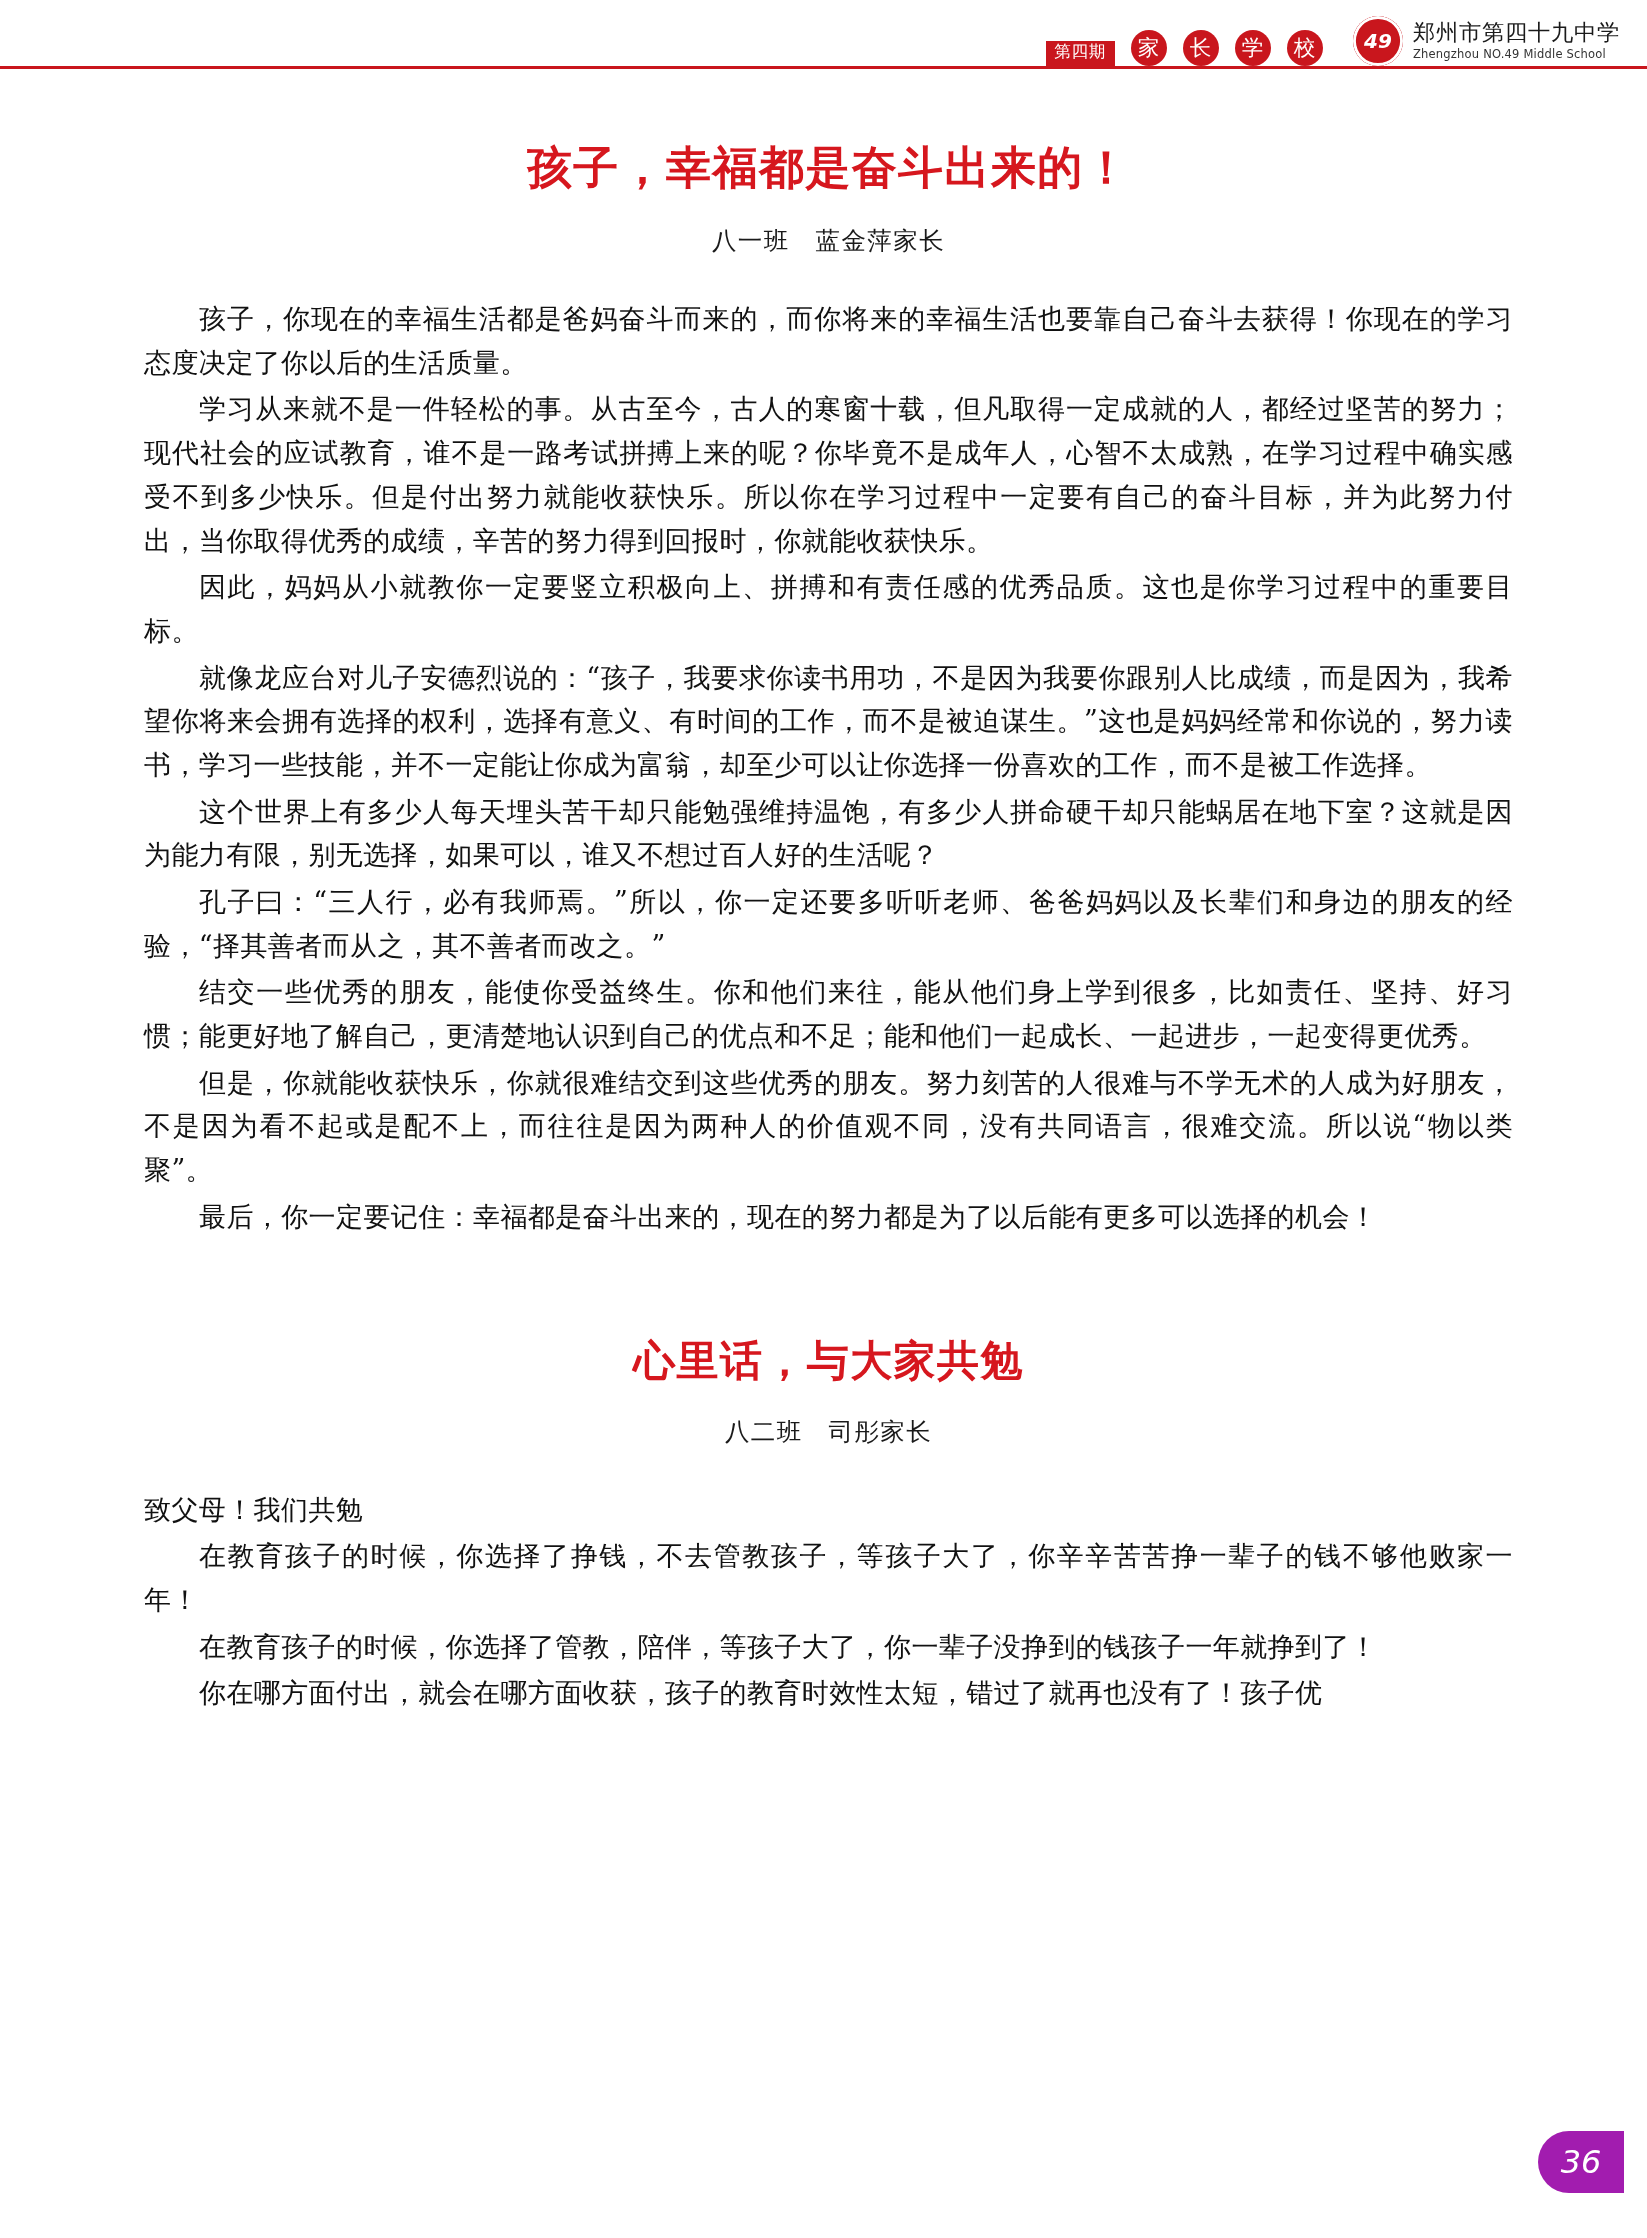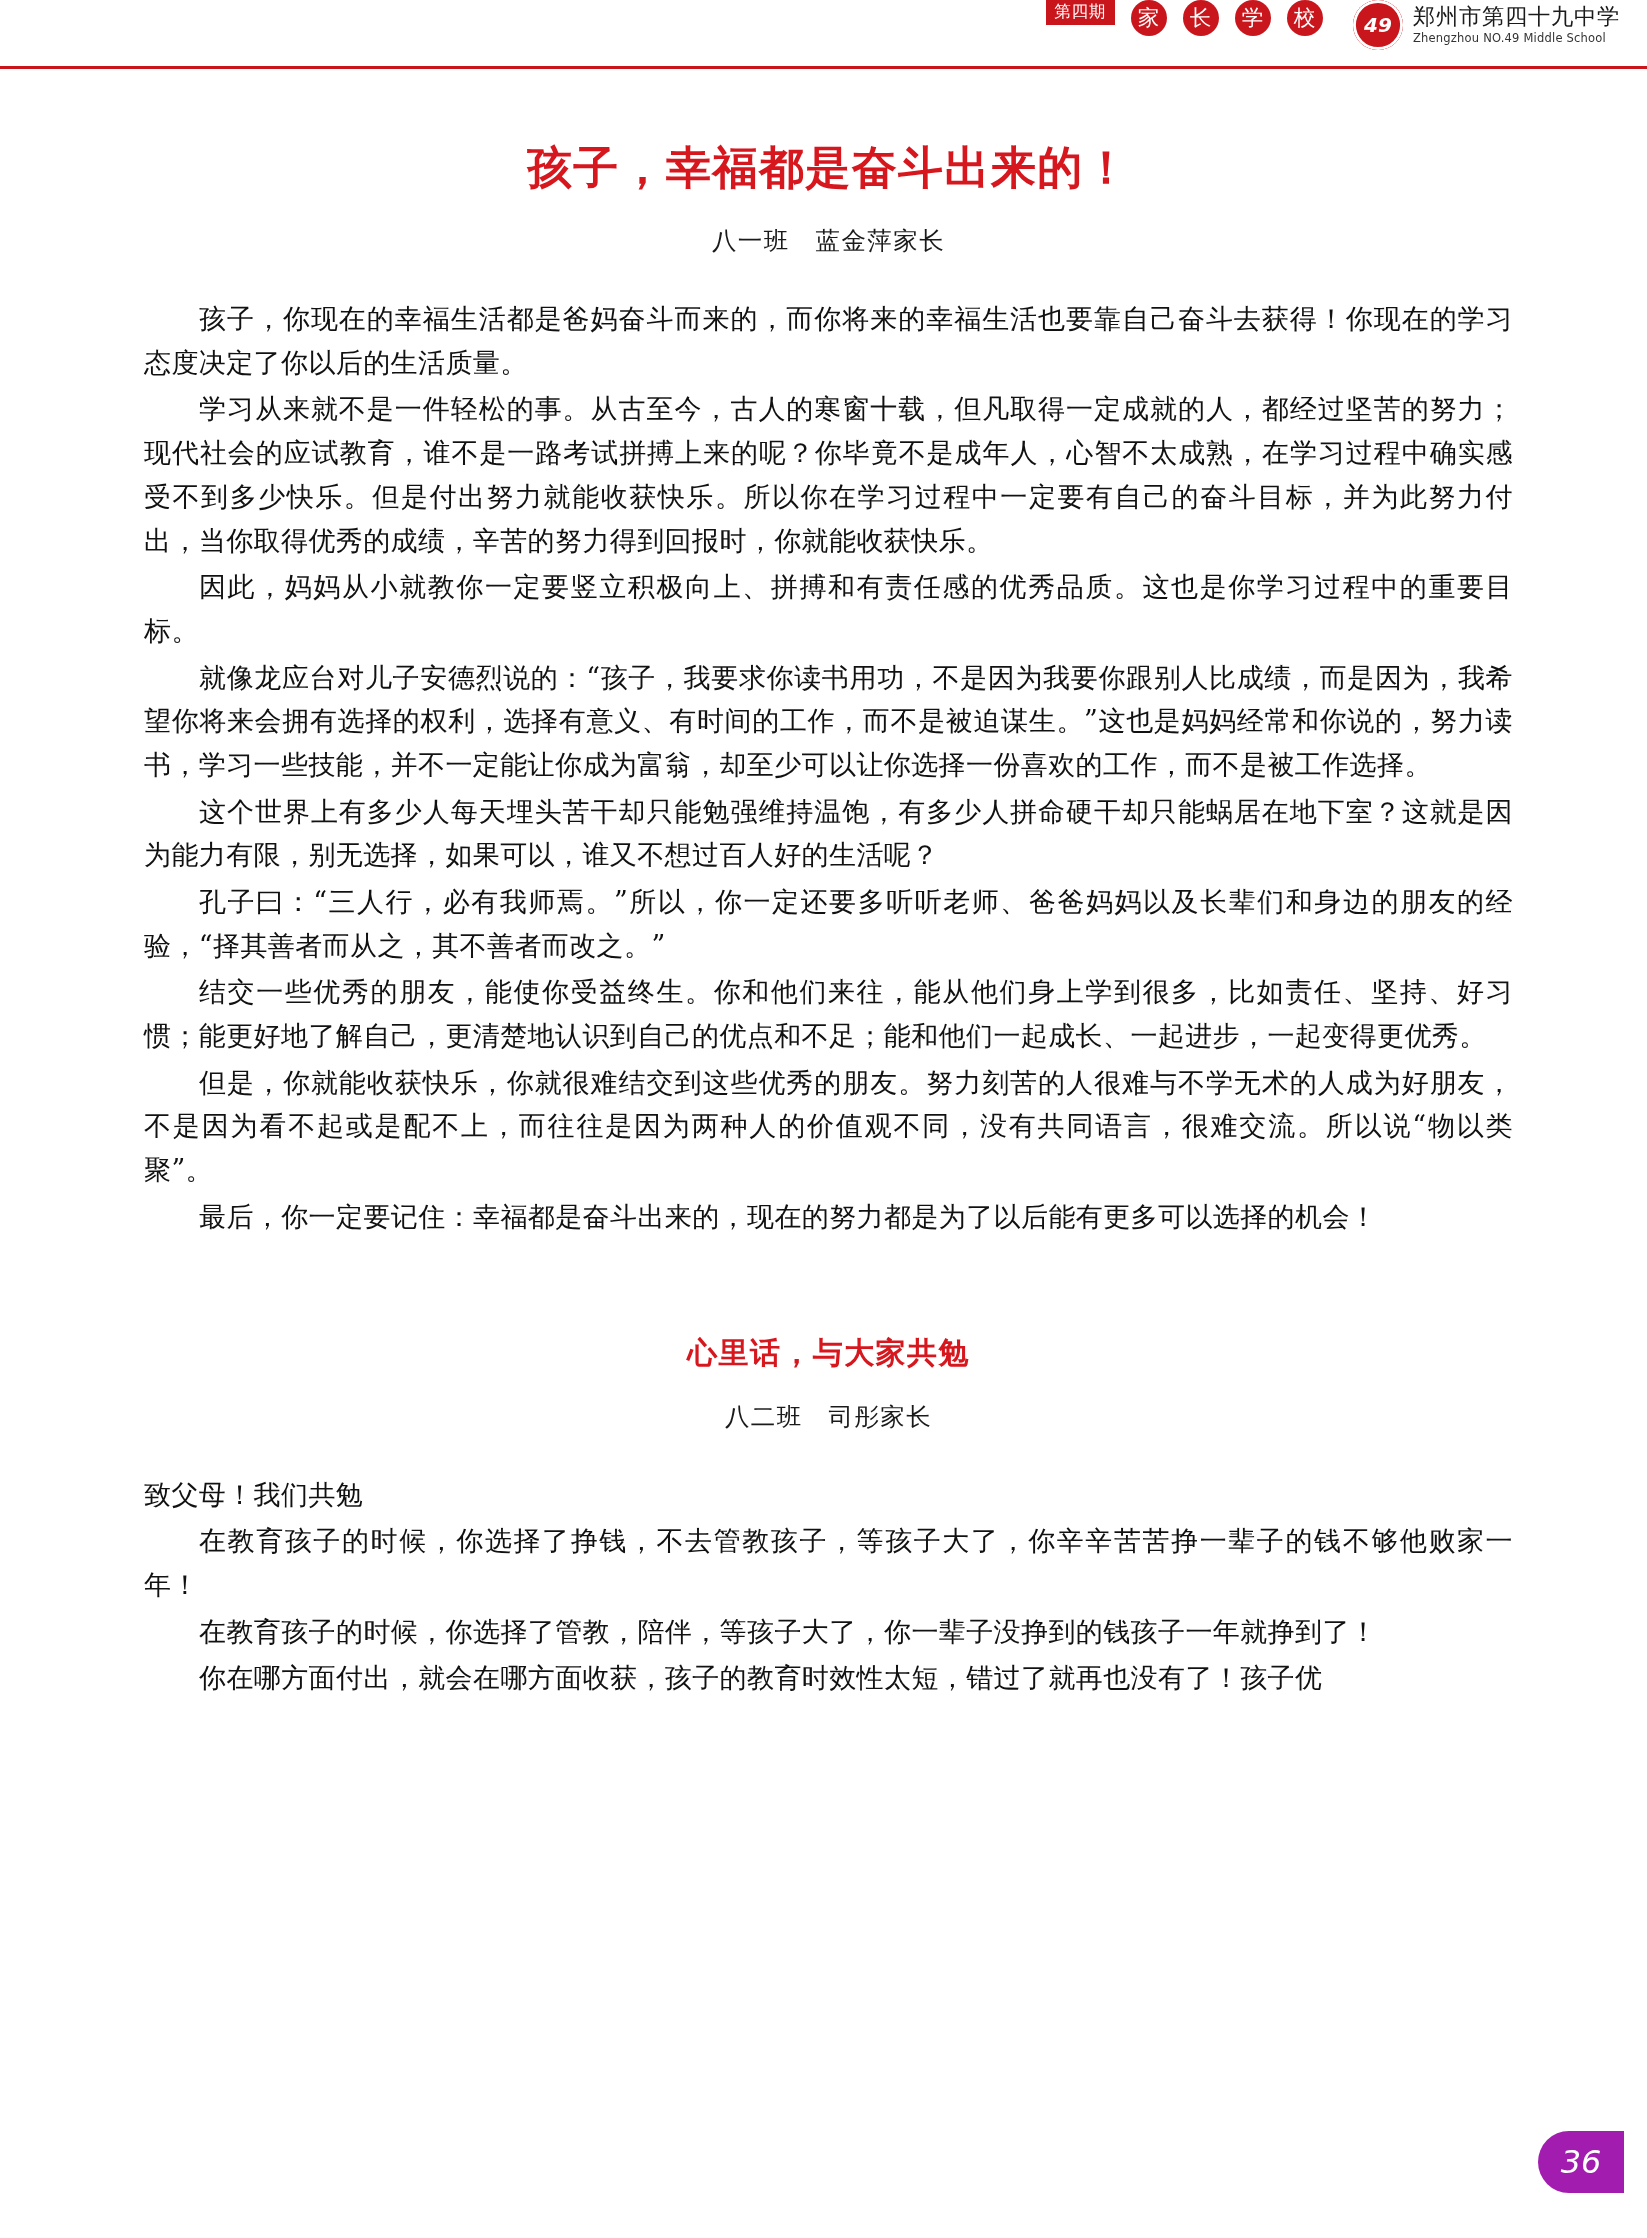--- a/index.html
+++ b/index.html
@@ -22,21 +22,21 @@
     width: 1648px;
     height: 66px;
     background: #ffffff;
     border-bottom: 3.6px solid #c9161d;
   }
   .header-inner {
     position: absolute;
     right: 0; top: 0;
     height: 66px;
     display: flex;
-    align-items: flex-start;
+    align-items: flex-end;
     gap: 11.5px;
   }
   .issue-tag {
     background: #c9161d;
     color: #ffffff;
     font-size: 16.6px;
     letter-spacing: 0.7px;
     padding: 3.6px 8.6px 5px 8.6px;
     font-family: "DejaVu Sans", "Liberation Sans", sans-serif;
     line-height: 1;
@@ -136,21 +136,21 @@
     color: #111111;
     text-align: justify;
     text-justify: inter-ideograph;
     text-indent: 55px;
     margin: 0 0 2.9px 0;
     letter-spacing: 0.4px;
   }
   .para.noindent { text-indent: 0; }
 
   .article2 { margin-top: 94px; }
-  .article2 .art-title { font-size: 30px; }
+  .article2 .art-title { font-size: 42px; }
 
   
   .page-tab {
     position: absolute;
     right: 0;
     bottom: 45px;
     width: 86px;
     height: 62px;
     background: #a21caf;
     border-radius: 32px 0 0 32px;

